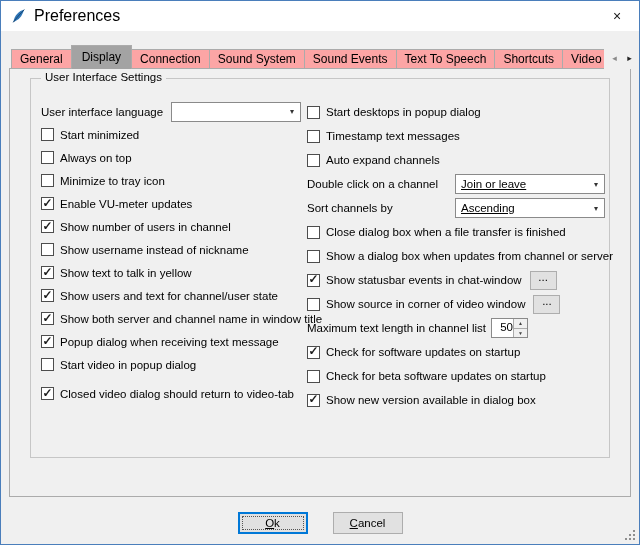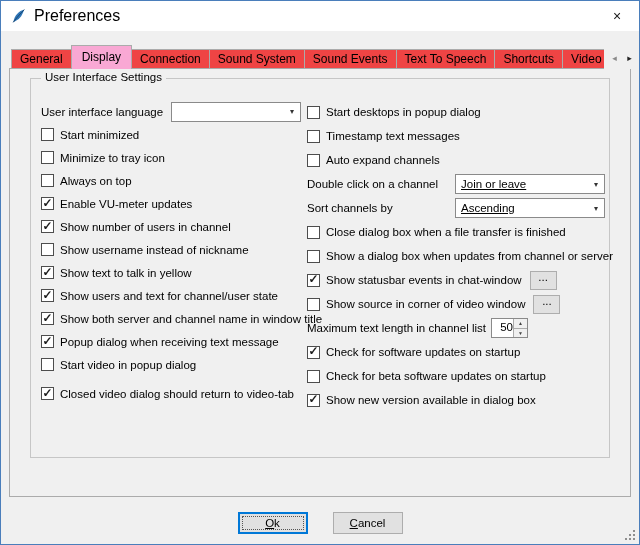--- a/index.html
+++ b/index.html
@@ -10,24 +10,24 @@
   }
   
   .titlebar{height:30px;background:#ffffff;display:flex;align-items:center;padding-left:9px;}
   .app-icon{width:17px;height:17px;margin-right:7px;flex:0 0 17px;}
   .title{font-size:16px;}
   .close-btn{margin-left:auto;width:44px;height:30px;display:flex;align-items:center;justify-content:center;
     font-size:14px;color:#1a1a1a;cursor:default;}
   
   .tabbar{position:absolute;left:10px;top:44px;right:8px;height:24px;display:flex;align-items:flex-end;
     overflow:hidden;z-index:2;font-size:12px;}
-  .tab{height:18px;line-height:18px;padding:0 8px;background:#ef4444;border:1px solid #ababab;
+  .tab{height:18px;line-height:18px;padding:0 8px;background:#fca5a5;border:1px solid #ababab;
     margin-left:-1px;white-space:nowrap;flex:0 0 auto;}
   .tab:first-child{margin-left:0;}
-  .tab.selected{height:23px;line-height:23px;border-bottom:none;background:#f9a8d4;z-index:3;padding:0 10px;}
+  .tab.selected{height:23px;line-height:23px;border-bottom:none;background:#a3a3a3;z-index:3;padding:0 10px;}
   .tabscroll{position:absolute;right:2px;top:46px;height:22px;display:flex;align-items:center;z-index:4;
     background:#f0f0f0;padding-left:3px;}
   .ts-btn{width:15px;height:20px;display:flex;align-items:center;justify-content:center;font-size:9px;}
   .ts-btn.disabled{color:#8a8a8a;}
   .ts-btn.enabled{color:#222;}
   
   .pane{position:absolute;left:8px;right:8px;top:67px;bottom:47px;border:1px solid #ababab;background:#f0f0f0;}
   .groupbox{position:absolute;left:20px;right:20px;top:9px;bottom:38px;border:1px solid #c6c6c6;}
   .legend{position:absolute;top:-8px;left:10px;background:#f0f0f0;padding:0 4px;}
   .cols{display:flex;padding:21px 4px 0 10px;}
@@ -116,27 +116,27 @@
           <div class="row">
             <span class="cb" data-checked="false">
                 <span class="check">✓</span>
               </span>
             <span class="lbl">Start minimized</span>
           </div>
           <div class="row">
             <span class="cb" data-checked="false">
                 <span class="check">✓</span>
               </span>
+            <span class="lbl">Always on top</span>
+          </div>
+          <div class="row">
+            <span class="cb" data-checked="false">
+                <span class="check">✓</span>
+              </span>
             <span class="lbl">Minimize to tray icon</span>
-          </div>
-          <div class="row">
-            <span class="cb" data-checked="false">
-                <span class="check">✓</span>
-              </span>
-            <span class="lbl">Always on top</span>
           </div>
           <div class="row">
             <span class="cb" data-checked="true">
                 <span class="check">✓</span>
               </span>
             <span class="lbl">Enable VU-meter updates</span>
           </div>
           <div class="row">
             <span class="cb" data-checked="true">
                 <span class="check">✓</span>

